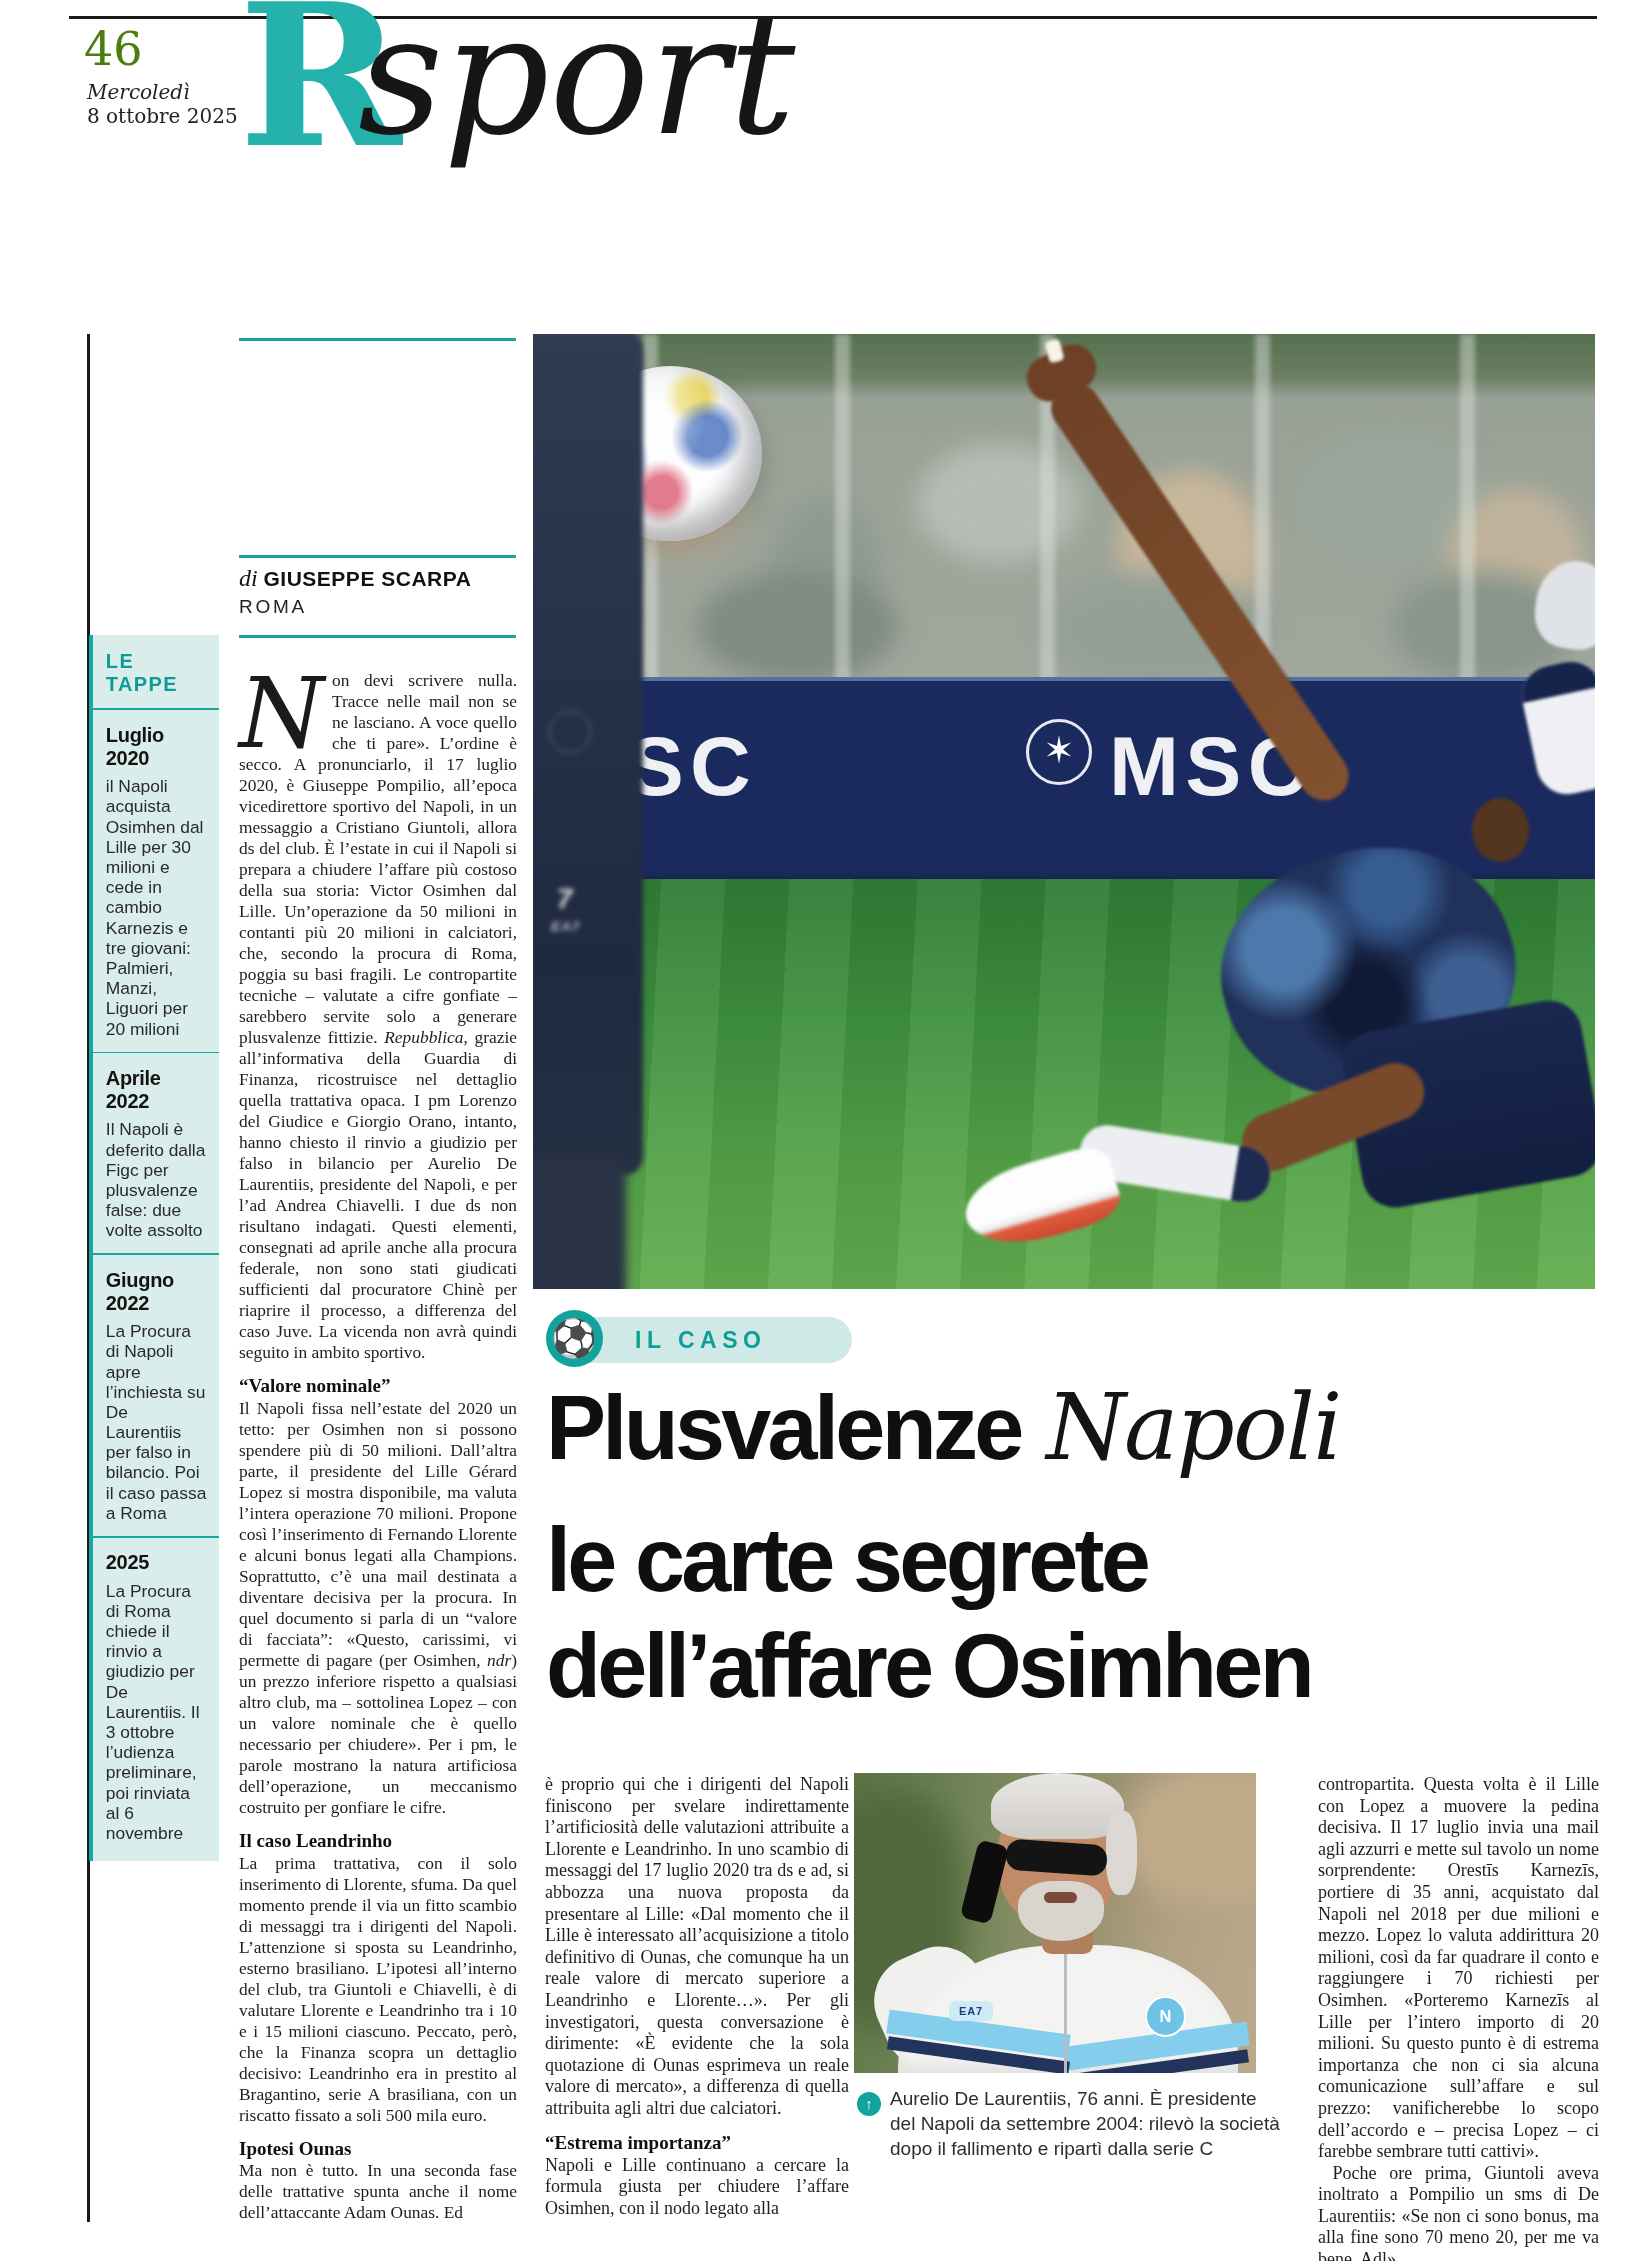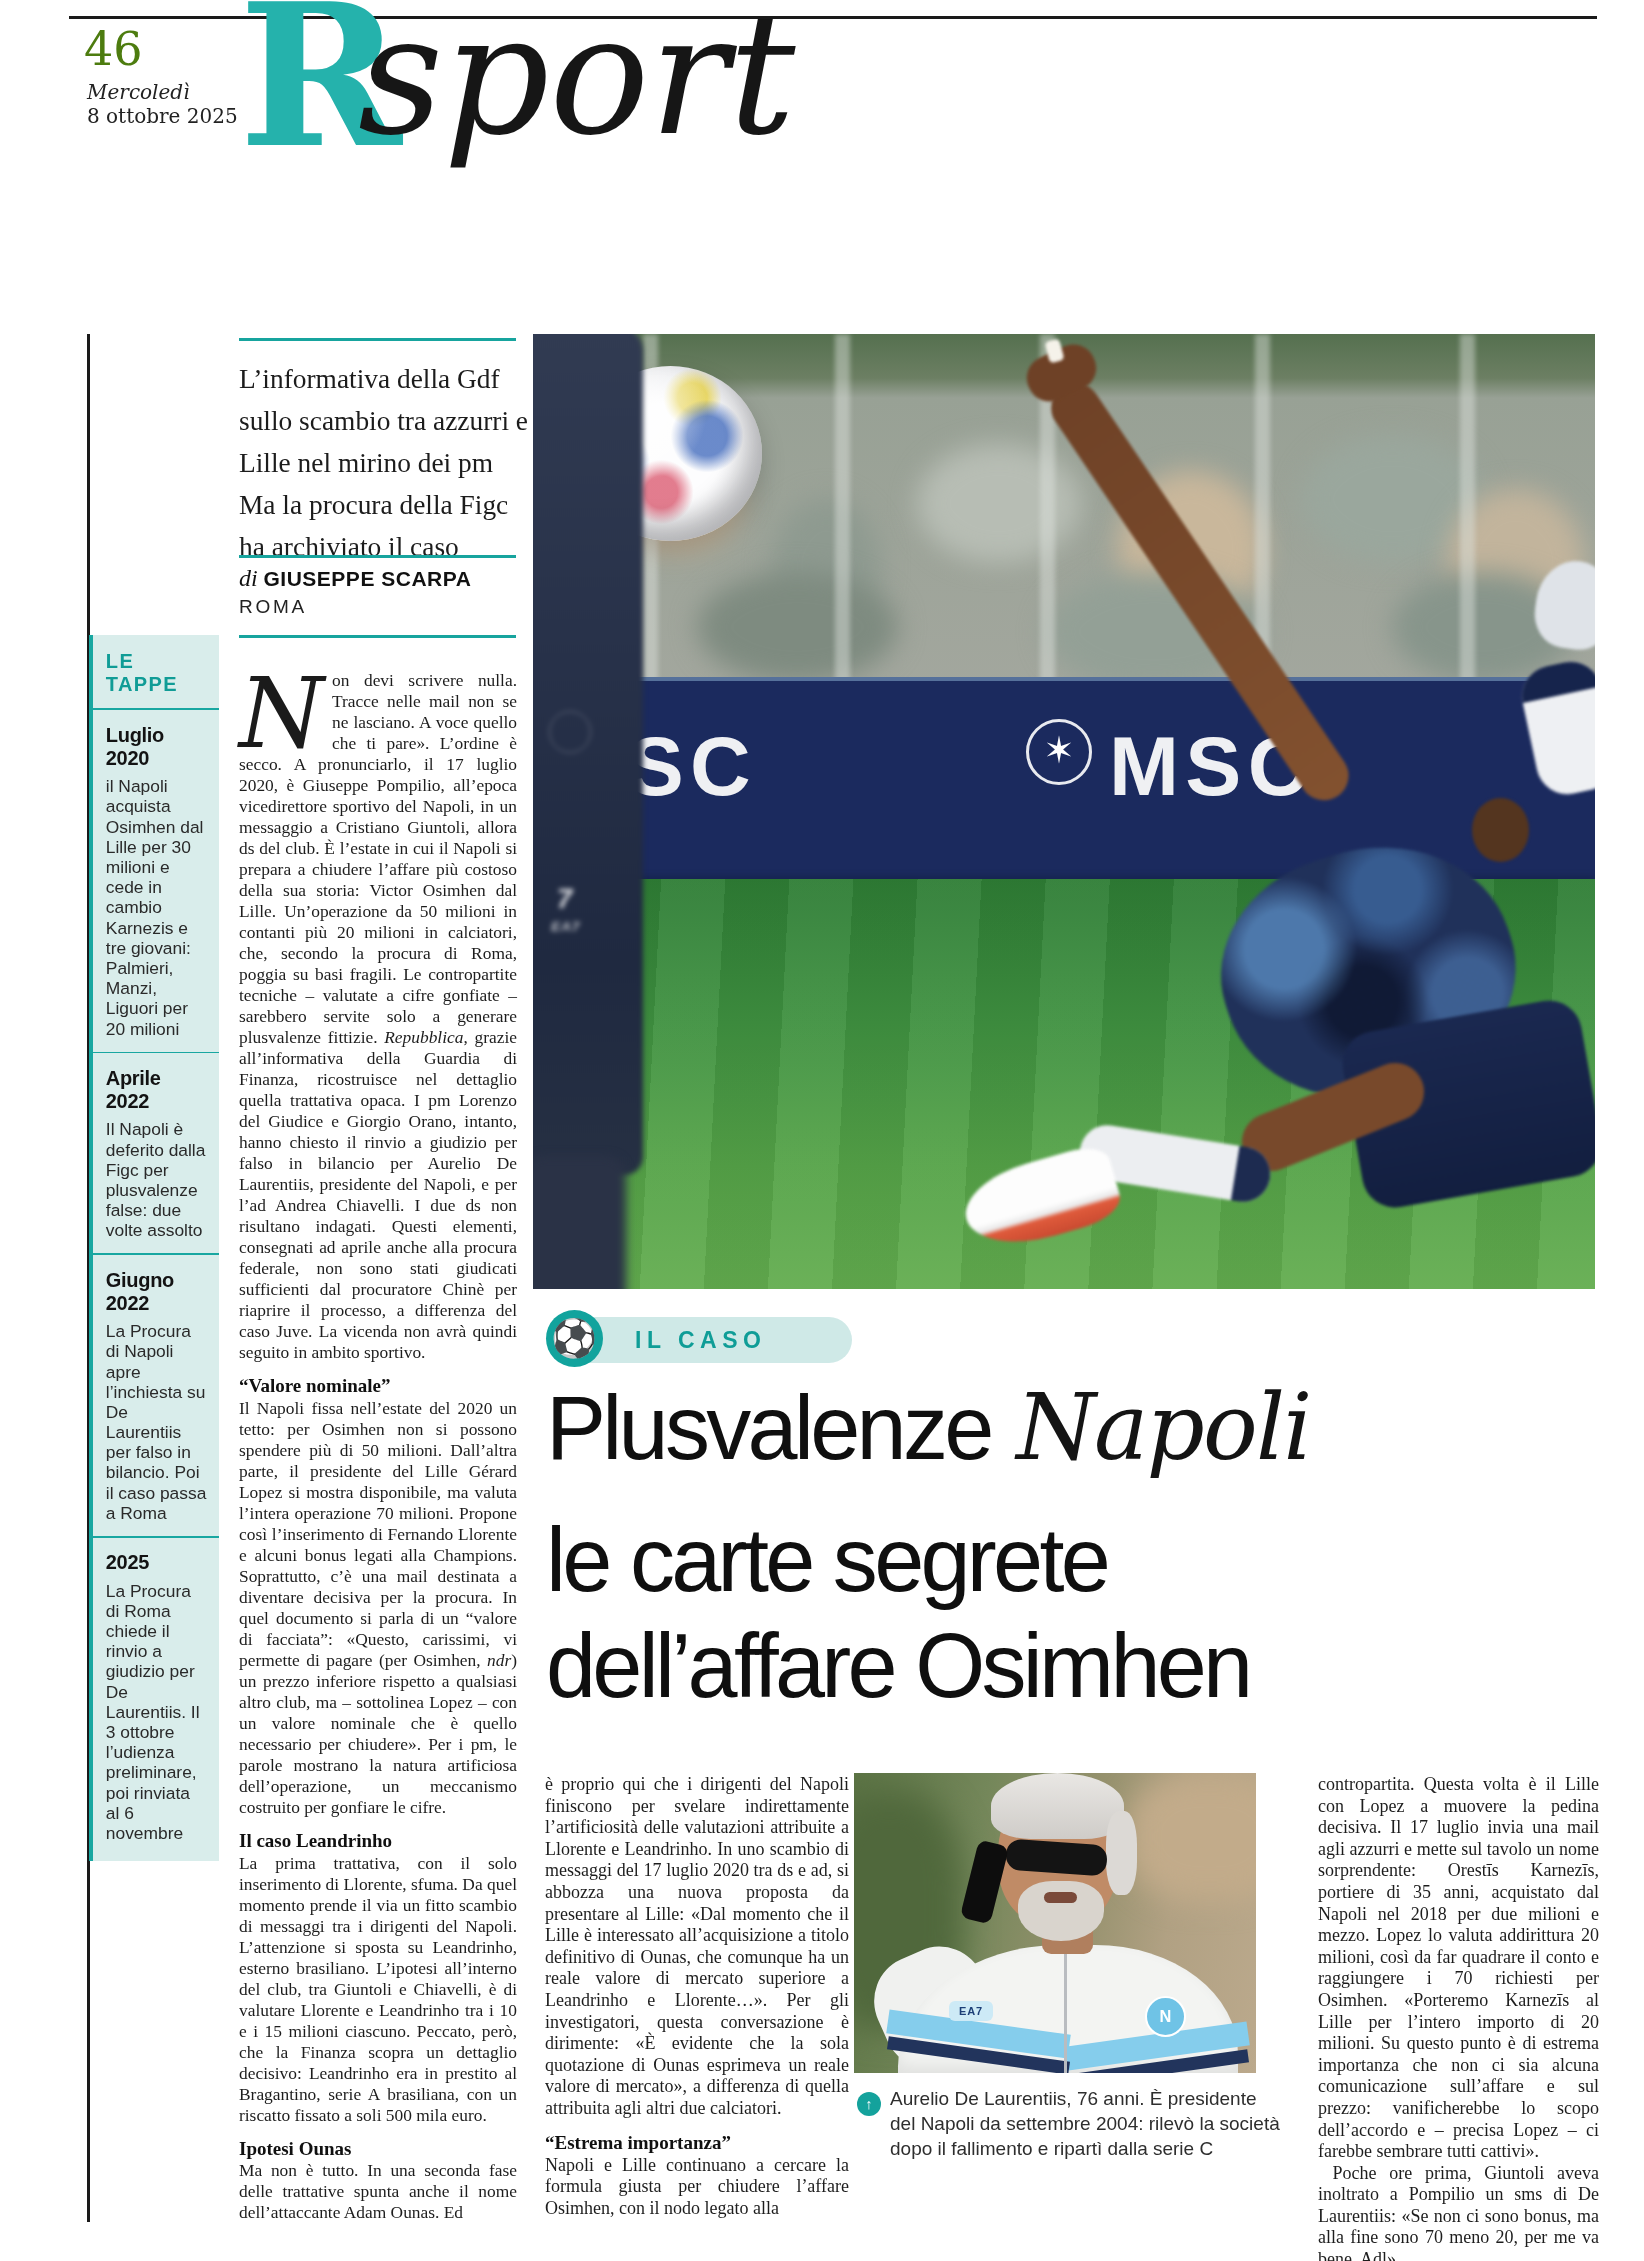--- a/index.html
+++ b/index.html
@@ -96,21 +96,21 @@
   .backboot{left:1003px;top:227px;width:77px;height:88px;border-radius:50% 50% 40% 40%;transform:rotate(8deg);background:#dfe3e8;}
 
   
   .kicker-pill{left:567px;top:1317px;width:285px;height:46px;background:#cfe9e7;border-radius:23px;}
   .kicker-label{position:absolute;left:68px;top:0;line-height:46px;color:#0f9d97;font-weight:bold;
                 font-size:23px;letter-spacing:5.5px;}
   .kicker-ball{left:546px;top:1310px;width:57px;height:57px;border-radius:50%;background:#12a39d;
                text-align:center;line-height:58px;font-size:37px;color:#ffffff;}
   .headline{left:546px;top:1375px;width:1051px;}
   .hl-line{line-height:106px;white-space:nowrap;}
-  .hl-b{font-weight:normal;font-size:90px;letter-spacing:-3.7px;color:#0f0f0f;}
+  .hl-b{font-weight:bold;font-size:90px;letter-spacing:-3.7px;color:#0f0f0f;}
   .hl-i{font-family:"DejaVu Serif",serif;font-style:italic;font-size:91px;letter-spacing:-1.8px;
         color:#141414;margin-left:25.6px;font-weight:normal;}
 
   
   .col2{left:545px;top:1774px;width:304px;font-size:18px;line-height:21.6px;}
   .col3{left:1318px;top:1774px;width:281px;font-size:18px;line-height:21.6px;}
   .indent{text-indent:14.6px;}
 
   .photo-adl{left:854px;top:1773px;width:402px;height:300px;overflow:hidden;
              background:linear-gradient(100deg,#5c7445 0%,#74875a 30%,#95916d 55%,#b1a183 75%,#bba98c 100%);}
@@ -147,21 +147,20 @@
 
   <div class="abs top-rule"></div>
   <div class="abs page-number">46</div>
   <div class="abs page-weekday">Mercoledì</div>
   <div class="abs page-date">8 ottobre 2025</div>
   <div class="abs logo-r">R</div>
   <div class="abs logo-sport">sport</div>
 
   <div class="abs v-rule"></div>
   <div class="abs teal-rule" style="top:338px;"></div>
-  <div class="abs standfirst">L’informativa della Gdf sullo scambio tra azzurri e Lille nel mirino dei pm Ma la procura della Figc ha archiviato il caso</div>
   <div class="abs teal-rule" style="top:555px;"></div>
   <div class="abs byline">
     <span class="di">di</span>
     <span class="auth">GIUSEPPE SCARPA</span>
   </div>
   <div class="abs byline-city">ROMA</div>
   <div class="abs teal-rule" style="top:635px;"></div>
 
   <div class="abs timeline">
     <div class="hdr">LE TAPPE</div>

